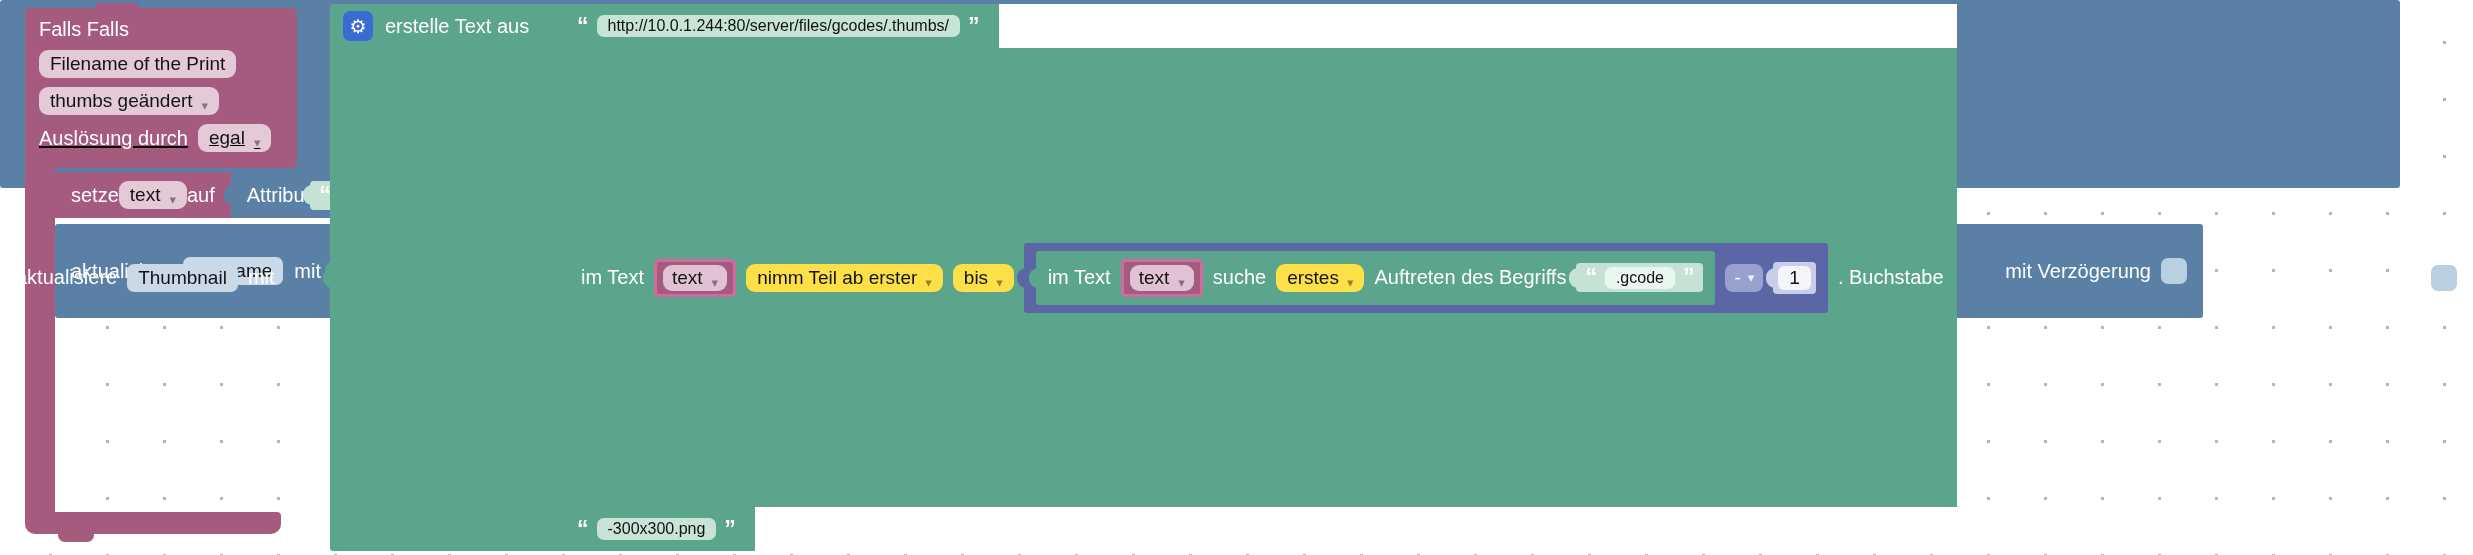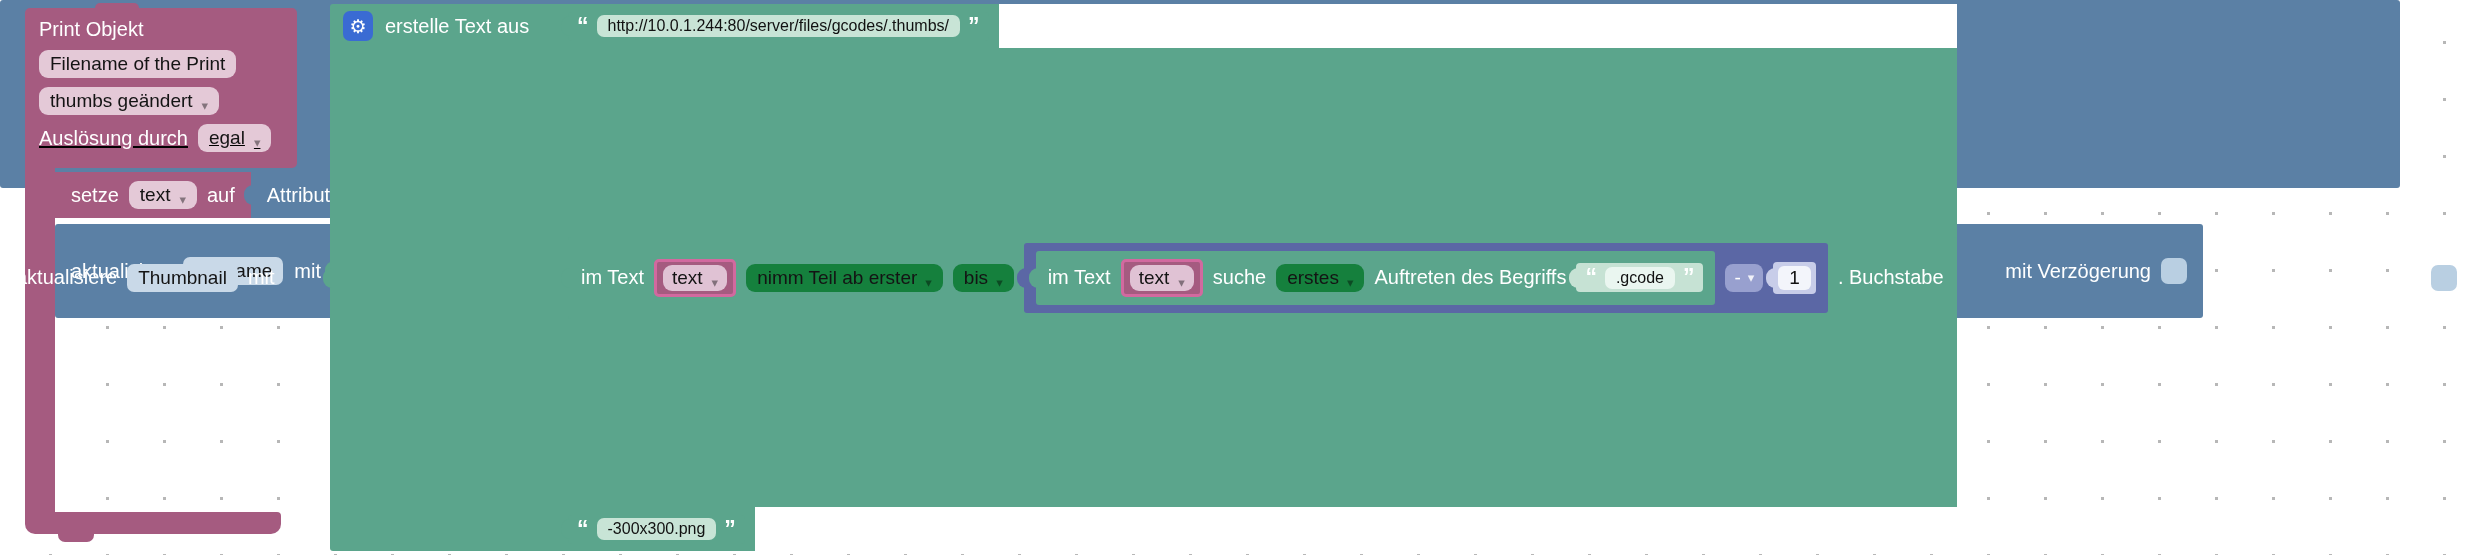--- a/index.html
+++ b/index.html
@@ -7,36 +7,36 @@
   .canvas{
     position:relative;width:2473px;height:555px;overflow:hidden;
     background-color:#ffffff;
     background-image:radial-gradient(circle,#b7b7b7 1.5px,transparent 2px);
     background-size:57px 57px;background-position:22px 14px;
   }
   .lbl{color:#fff;font-size:20px;white-space:nowrap;}
   .pill{display:inline-flex;align-items:flex-end;gap:9px;padding:3px 11px;border-radius:9px;
         font-size:19px;color:#141414;white-space:nowrap;}
   .pill-pink{background:#e4c9d7;}
-  .pill-green{background:#15803d;gap:8px;}
+  .pill-green{background:#fde047;gap:8px;}
   .pill-blue{background:#c9d9e8;border-radius:7px;}
   .arrow{font-size:13px;color:rgba(0,0,0,.42);line-height:1;}
   .arrow-light{color:rgba(255,255,255,.85);}
   
   .mag{background:#a55b80;}
   .falls-main{position:absolute;left:25px;top:8px;width:272px;height:160px;border-radius:5px 5px 5px 0;
        display:flex;flex-direction:column;align-items:flex-start;gap:9px;padding:10px 14px;box-sizing:border-box;}
   .falls-hat{position:absolute;left:95px;top:3px;width:44px;height:8px;background:#a55b80;border-radius:5px 5px 0 0;}
   .spine{position:absolute;left:25px;top:166px;width:30px;height:346px;}
   .foot{position:absolute;left:25px;top:512px;width:256px;height:22px;border-radius:0 4px 10px 10px;}
   .foot-bump{position:absolute;left:58px;top:534px;width:36px;height:8px;border-radius:0 0 7px 7px;}
   
   .row{position:absolute;display:flex;align-items:center;}
   .row-a{left:55px;top:172px;height:46px;}
-  .seg{display:flex;align-items:center;gap:10px;padding:0 16px;height:100%;box-sizing:border-box;}
+  .seg{display:flex;align-items:center;padding:0 16px;height:100%;box-sizing:border-box;}
   .seg-mag{background:#a55b80;}
   .seg-blue{background:#5b80a5;border-radius:0 4px 4px 0;position:relative;}
   .row-b{left:55px;top:224px;width:2148px;height:94px;background:#5b80a5;border-radius:3px;
          padding:0 16px;box-sizing:border-box;gap:11px;}
   .row-c{left:55px;top:322px;width:2400px;height:188px;background:#5b80a5;border-radius:3px;}
   .c-labels{position:absolute;left:16px;top:50%;transform:translateY(-50%);display:flex;align-items:center;gap:10px;}
   .c-delay{position:absolute;right:16px;top:50%;transform:translateY(-50%);display:flex;align-items:center;gap:10px;}
   .delay{display:flex;align-items:center;gap:10px;margin-left:auto;}
   .checkbox{width:26px;height:26px;border-radius:7px;background:#b9cfe2;}
   
@@ -80,21 +80,21 @@
   .gear-btn{width:30px;height:30px;border-radius:7px;background:#3a6bd3;color:#fff;display:flex;
         align-items:center;justify-content:center;font-size:19px;flex:none;}
 </style>
 </head>
 <body>
 
 <div class="canvas">
 
   <div class="falls-hat mag"></div>
   <div class="falls-main mag">
-    <span class="lbl">Print Objekt</span>
+    <span class="lbl">Falls Falls</span>
     <span class="pill pill-pink">
       <span>Filename of the Print</span>
     </span>
     <span class="pill pill-pink">
       <span>thumbs geändert</span>
       <span class="arrow">▾</span>
     </span>
     <span style="display:flex;align-items:center;gap:10px;text-decoration:underline;">
       <span class="lbl">Auslösung durch</span>
       <span class="pill pill-pink">

